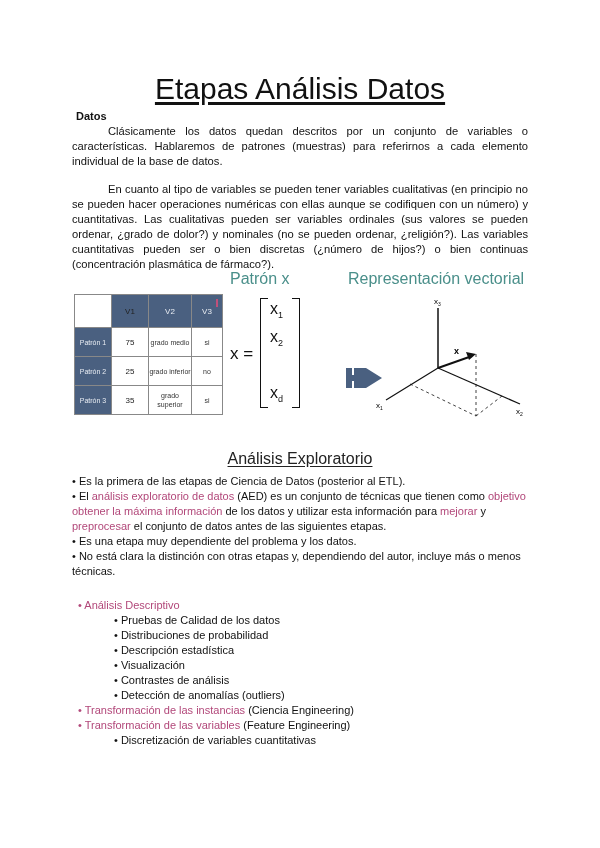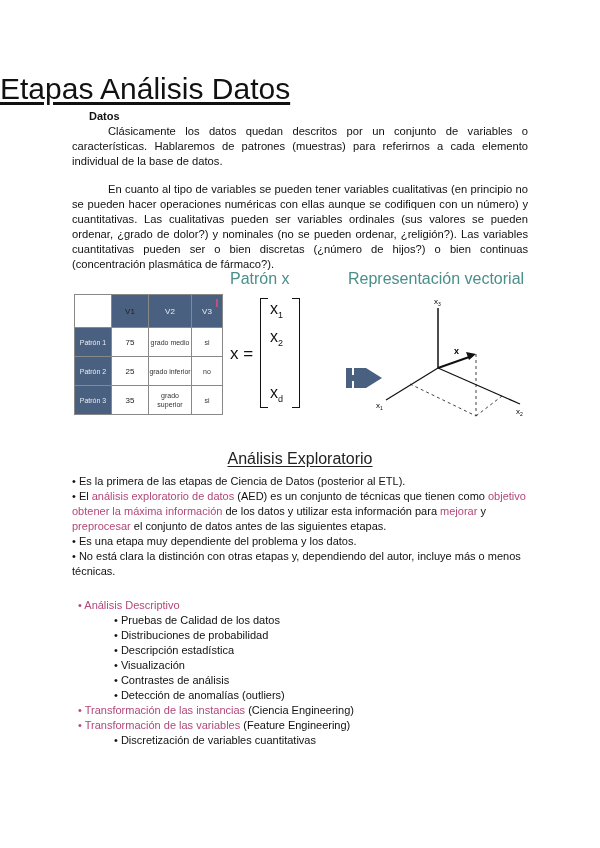--- a/index.html
+++ b/index.html
@@ -1,21 +1,21 @@
 <!DOCTYPE html>
 <html><head>
 <meta charset="utf-8">
 <style>
   html, body { margin: 0; padding: 0; background: #ffffff; }
   body { width: 600px; height: 848px; position: relative; overflow: hidden;
          font-family: "Liberation Sans", sans-serif; color: #111; }
-  .page-title { position: absolute; left: 0; width: 600px; top: 72px; 
+  .page-title { position: absolute; left: 0; width: 600px; top: 72px; text-align: center;
                 font-size: 30px; text-decoration: underline; text-underline-offset: 3px;
                 font-weight: normal; margin: 0; color: #111; }
-  .section-heading-bold { position: absolute; left: 89px; top: 110px; font-size: 11px; font-weight: bold; }
+  .section-heading-bold { position: absolute; left: 76px; top: 110px; font-size: 11px; font-weight: bold; }
   .para { position: absolute; left: 72px; width: 456px; font-size: 11.2px; line-height: 15px;
           text-align: justify; margin: 0; }
   .para .indent { display: inline-block; width: 36px; }
   #p1 { top: 124px; }
   #p2 { top: 182px; }
 
   
   .figure { position: absolute; left: 72px; top: 270px; width: 460px; height: 150px; }
   .data-table { position: absolute; left: 2px; top: 24px; border-collapse: collapse;
                 font-size: 7px; color: #333; }

